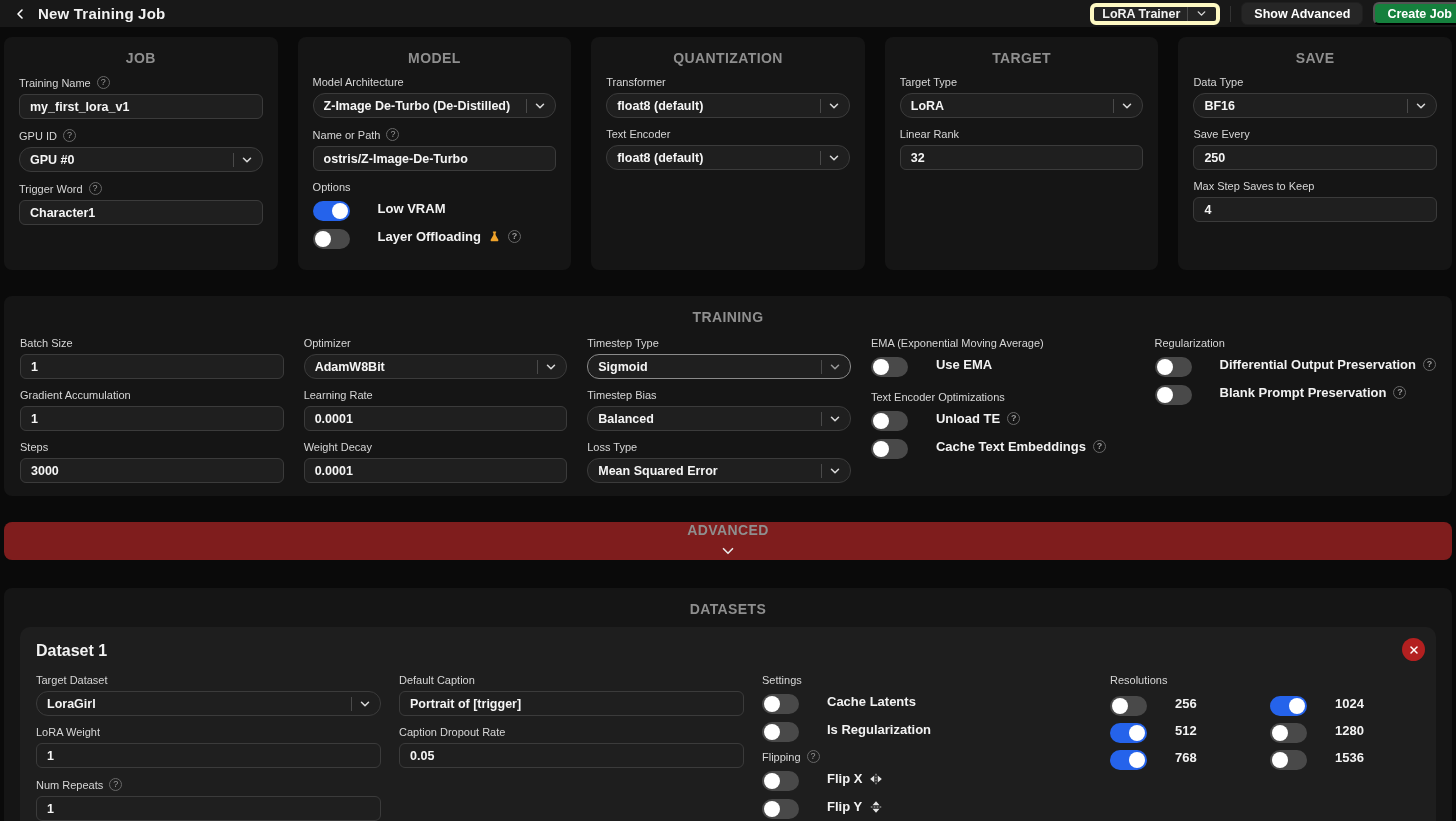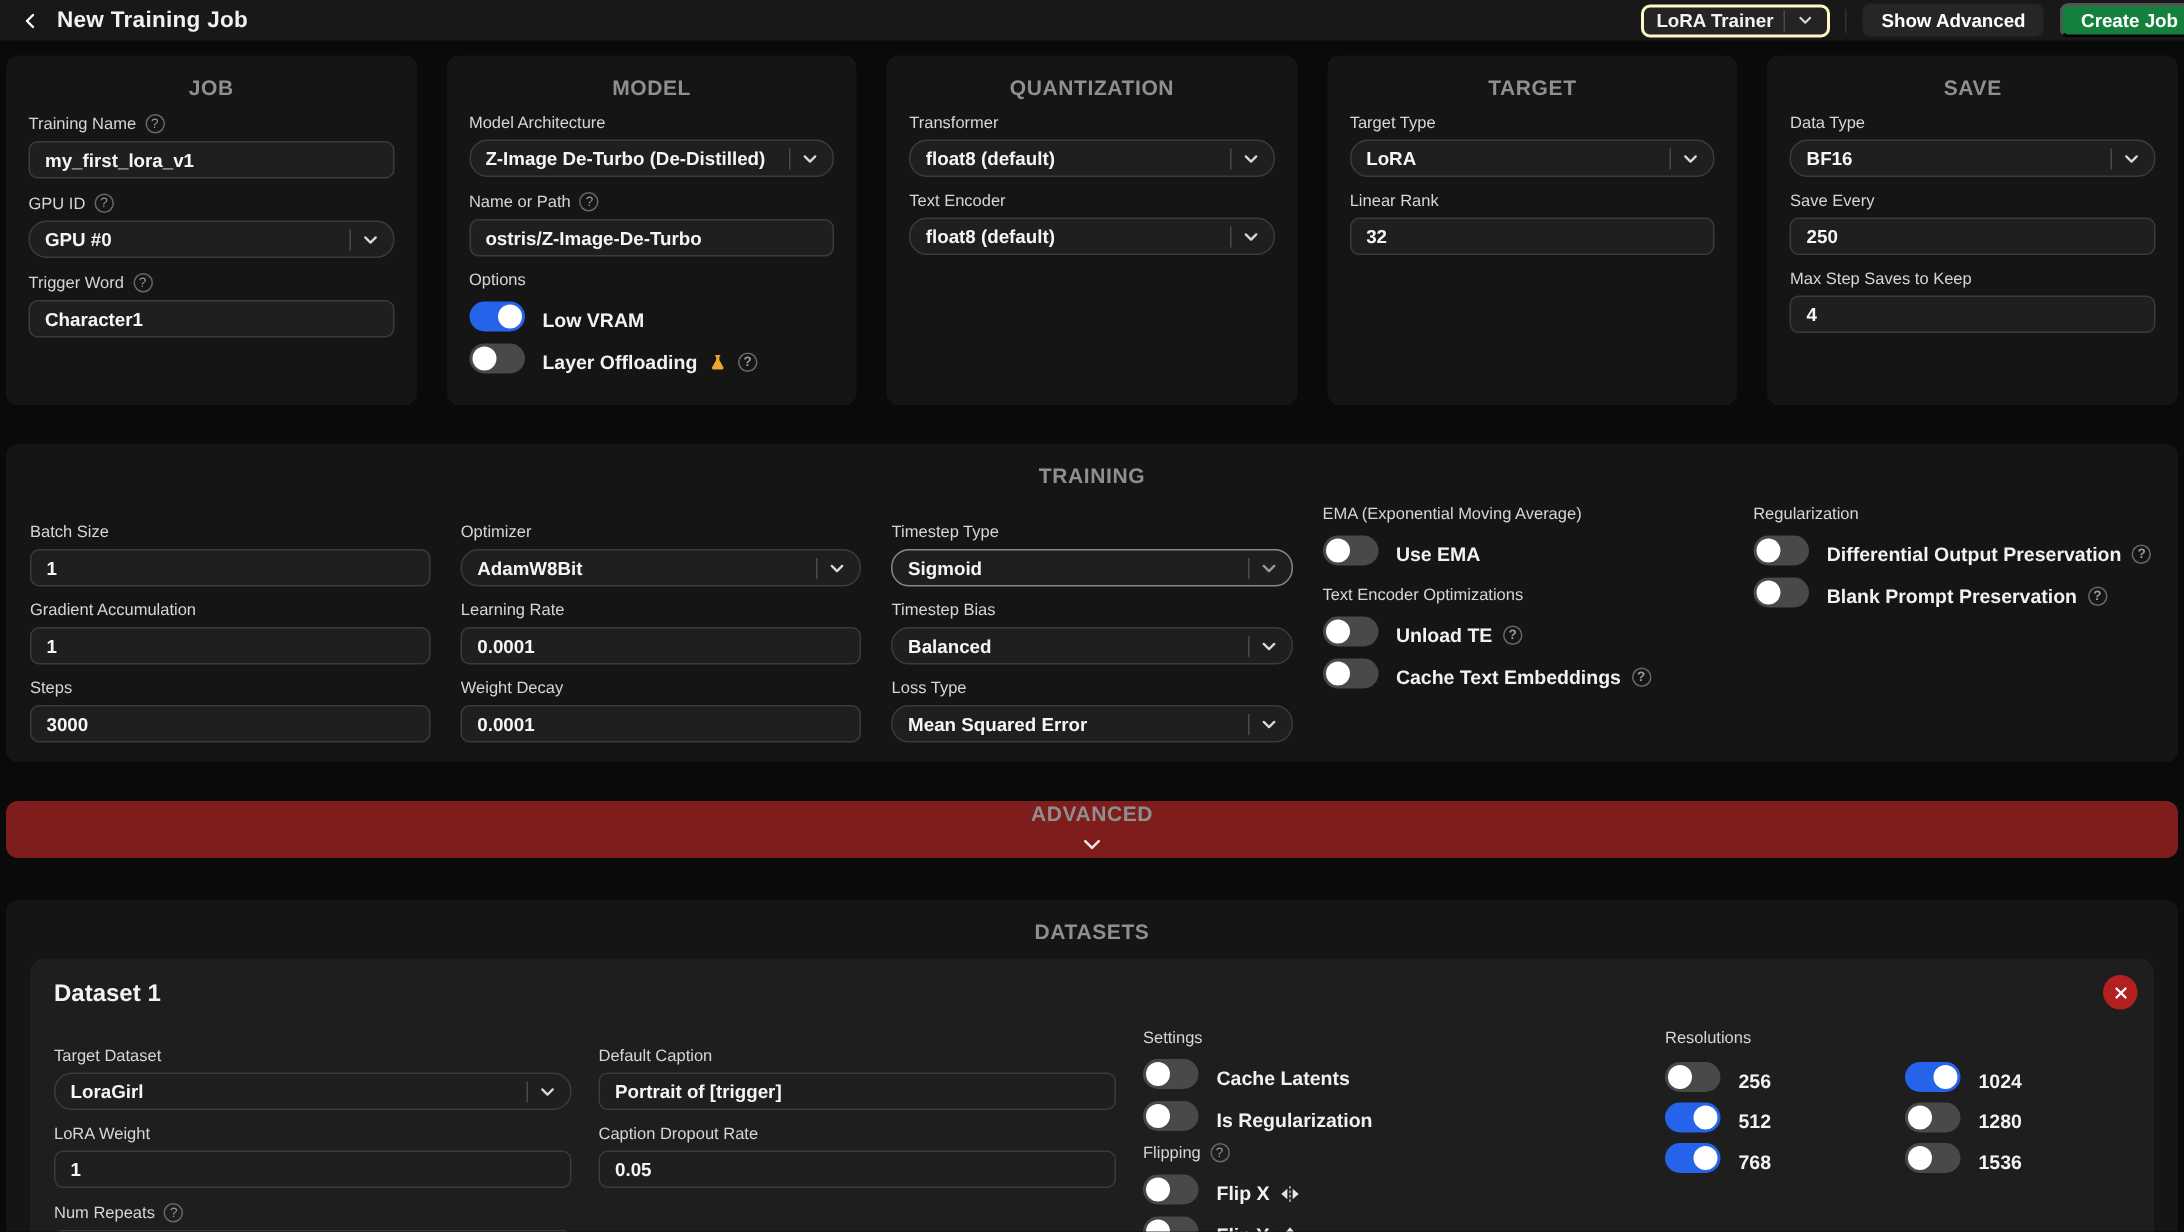--- a/index.html
+++ b/index.html
@@ -13,42 +13,42 @@
   :root{
     --blue:#2563eb; --green:#15803d; --red:#b32020; --amber:#f0a32a;
     --card:#151515; --inner:#1e1e1e; --inputbg:#1f1f1f; --inputbr:#3b3b3b;
     --label:#d6d6d6; --title:#8f8f8f;
   }
   
   .topbar{height:27px;background:#181818;display:flex;align-items:center;padding:0 0 0 10px;}
   .back-btn{display:flex;align-items:center;justify-content:center;width:20px;height:20px;cursor:pointer;}
   .page-title{font-size:15px;font-weight:700;margin-left:8px;letter-spacing:.2px;}
   .topbar-right{margin-left:auto;display:flex;align-items:center;gap:10px;}
-  .pill{display:flex;align-items:center;background:#242424;border:2px solid #fef9c3;border-radius:6px;height:22px;padding:0 8px;font-size:12.5px;font-weight:600;cursor:pointer;}
+  .pill{display:flex;align-items:center;background:#242424;border:4px solid #fef9c3;border-radius:6px;height:22px;padding:0 8px;font-size:12.5px;font-weight:600;cursor:pointer;}
   .pill .sel-div{width:1px;height:14px;background:#4a4a4a;margin:0 7px;}
   .tb-sep{width:1px;height:16px;background:#333;}
   .btn-gray{background:#262626;border:1px solid #1f1f1f;color:#fff;border-radius:6px;height:23px;padding:0 12px;font-size:12.5px;font-weight:600;display:flex;align-items:center;cursor:pointer;}
   .btn-green{background:var(--green);color:#fff;border-radius:6px 0 0 6px;height:23px;padding:0 14px 0 12px;font-size:12.5px;font-weight:600;display:flex;align-items:center;cursor:pointer;margin-right:-12px;}
   
   .content{padding:10px 4px 0 4px;}
   .cards-row{display:grid;grid-template-columns:repeat(5,1fr);gap:20px;}
   .card{background:var(--card);border-radius:8px;padding:13px 15px;min-height:205px;}
   .card-title{font-size:14px;font-weight:700;color:var(--title);letter-spacing:.4px;margin-bottom:10px;text-align:center;}
   .label-row{display:flex;align-items:center;gap:6px;margin:10px 0 5px;}
-  .label-row:first-of-type{margin-top:14px;}
+  .label-row:first-of-type{margin-top:2px;}
   .flabel{font-size:11px;color:var(--label);}
   .help{width:13px;height:13px;border:1px solid #676767;border-radius:50%;color:#9a9a9a;font-size:9px;display:inline-flex;align-items:center;justify-content:center;flex:0 0 auto;line-height:1;}
   input.tbox{width:100%;height:25px;background:var(--inputbg);border:1px solid var(--inputbr);border-radius:6px;color:#f5f5f5;font-size:12.5px;font-weight:600;padding:0 10px;font-family:"Liberation Sans",sans-serif;outline:none;}
   .select{width:100%;height:25px;background:var(--inputbg);border:1px solid var(--inputbr);border-radius:12px;display:flex;align-items:center;padding:0 8px 0 10px;cursor:pointer;}
   .select.focused{border-color:#8a8a8a;}
   .sel-text{font-size:12.5px;font-weight:600;color:#f5f5f5;flex:1;white-space:nowrap;overflow:hidden;}
   .sel-div{width:1px;height:14px;background:#4a4a4a;margin-right:6px;}
   .chev{flex:0 0 auto;}
   
-  .trow{display:flex;align-items:flex-end;gap:12px;margin:8px 0;}
+  .trow{display:flex;align-items:flex-start;gap:28px;margin:8px 0;}
   .toggle{width:37px;height:20px;border-radius:10px;background:#494949;position:relative;display:inline-block;cursor:pointer;flex:0 0 auto;}
   .toggle .knob{position:absolute;top:2px;left:2px;width:16px;height:16px;border-radius:50%;background:#fff;}
   .toggle.on{background:var(--blue);}
   .toggle.on .knob{left:19px;}
   .tlabel{font-size:13px;font-weight:600;color:#f2f2f2;display:flex;align-items:center;gap:7px;white-space:nowrap;}
   
   .section{background:var(--card);border-radius:8px;margin-top:26px;padding:13px 16px;}
   .training-grid{display:grid;grid-template-columns:repeat(5,1fr);gap:20px;margin-top:6px;}
   .group-label{font-size:11px;color:var(--label);margin:2px 0 6px;display:flex;align-items:center;gap:6px;}
   

